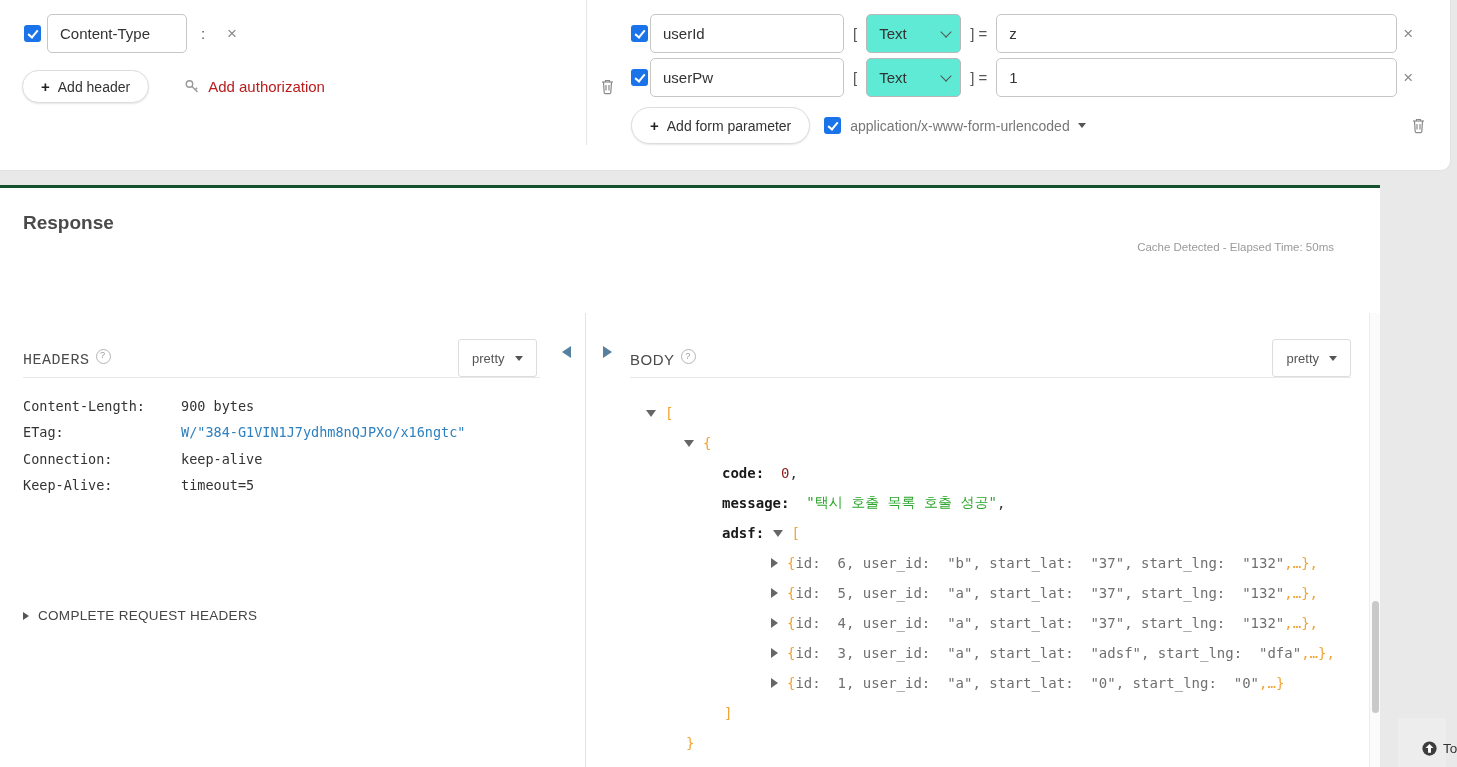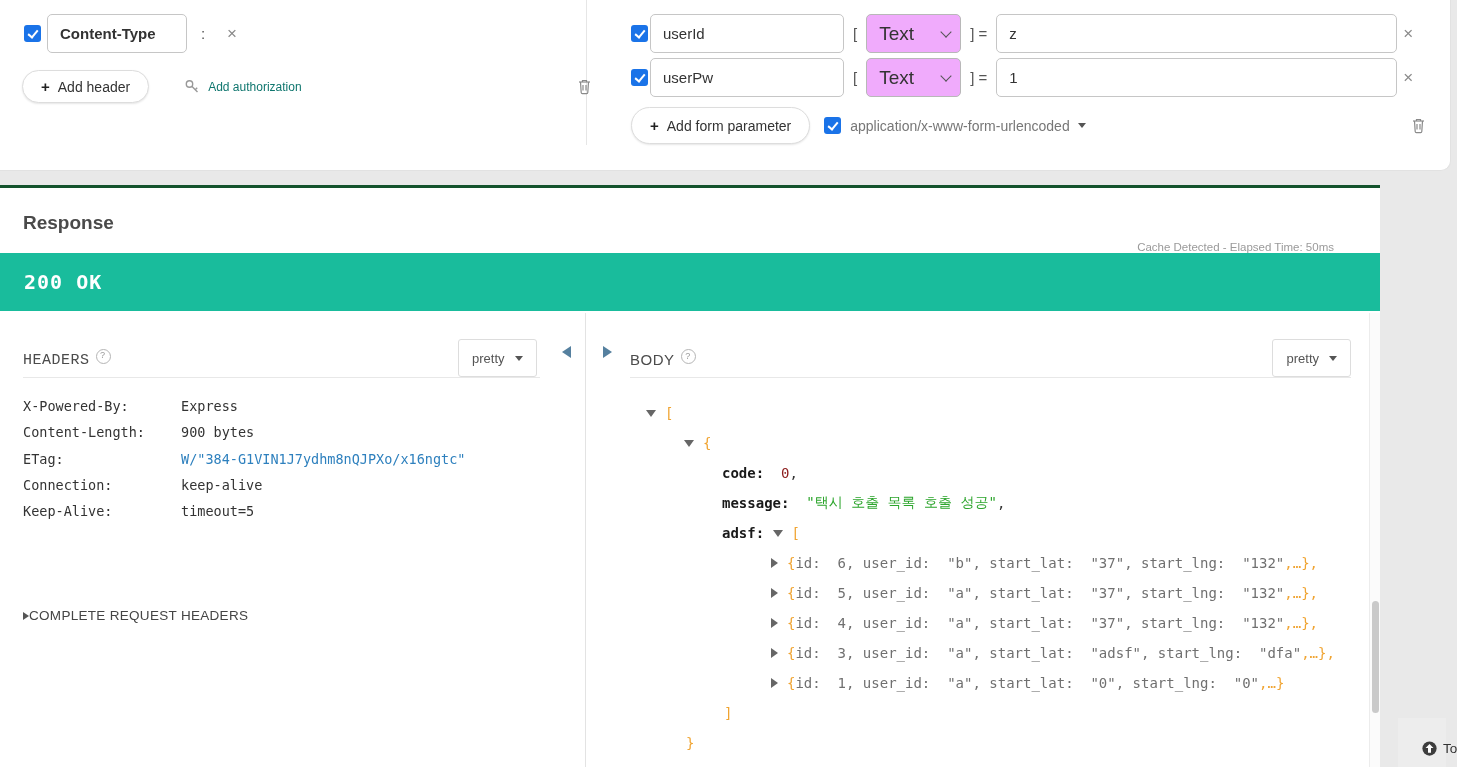--- a/index.html
+++ b/index.html
@@ -13,42 +13,42 @@
   .top-divider{position:absolute;left:586px;top:0;width:1px;height:145px;background:#e6e6e6;}
 
   .cbx{display:inline-block;width:17px;height:17px;background:var(--checkbox-blue,#1a73e8);
        border-radius:3px;position:relative;flex:0 0 17px;cursor:pointer;}
   .cbx::after{content:"";position:absolute;left:5.5px;top:2.5px;width:4px;height:8px;
        border:solid #fff;border-width:0 2px 2px 0;transform:rotate(40deg);}
 
   .tinput{height:37px;border:1px solid #c6c6c6;border-radius:5px;background:#fff;
           display:flex;align-items:center;padding:0 12px;font-size:15px;color:#333;
           overflow:hidden;white-space:nowrap;}
-  .w-hname{width:114px;font-weight:bold;}
+  .w-hname{width:114px;}
   .w-hvalue{width:248px;}
   .w-pname{width:168px;}
   .w-pvalue{width:375px;}
   .colon{width:20px;text-align:center;color:#555;font-size:15px;}
   .blbl{color:#555;font-size:15px;margin:0 7px;white-space:pre;}
   .xbtn{background:none;border:none;font-size:17px;color:#8a8a8a;cursor:pointer;padding:0 4px;
         font-family:"Liberation Sans",sans-serif;}
 
-  .tselect{width:71px;height:37px;border:1px solid #b8b8b8;border-radius:5px;background:#f0abfc;
+  .tselect{width:71px;height:37px;border:1px solid #b8b8b8;border-radius:5px;background:#5eead4;
            display:flex;align-items:center;justify-content:space-between;padding:0 10px 0 12px;
-           font-size:19px;color:#333;cursor:pointer;}
+           font-size:15px;color:#333;cursor:pointer;}
   .selchev{width:7px;height:7px;border-right:1.6px solid #555;border-bottom:1.6px solid #555;
            transform:rotate(45deg);margin-top:-3px;}
 
   .pill{display:inline-flex;align-items:center;gap:8px;height:33px;padding:0 18px;
         border:1px solid #ddd;border-radius:17px;background:#fff;font-size:14px;color:#333;
         box-shadow:0 1px 2px rgba(0,0,0,.10);cursor:pointer;font-family:"Liberation Sans",sans-serif;}
   .pill .plus{font-weight:bold;font-size:15px;color:#222;}
   .pill.tall{height:37px;border-radius:19px;}
 
-  .auth-label{font-size:12px;color:#0f766e;cursor:pointer;}
+  .auth-label{font-size:15px;color:#b91c1c;cursor:pointer;}
   .enc-label{font-size:14px;color:#777;}
   .enc-caret{width:0;height:0;border-left:4.5px solid transparent;border-right:4.5px solid transparent;
              border-top:5px solid #555;margin-left:8px;}
 
   .hdr-row{position:absolute;left:24px;top:14px;display:flex;align-items:center;gap:6px;height:39px;}
   .hdr-actions{position:absolute;left:22px;top:70px;display:flex;align-items:center;height:33px;}
   .trash-wrap{cursor:pointer;display:inline-flex;}
 
   .prow{display:flex;align-items:center;gap:2px;height:39px;margin-bottom:5px;}
   .form-pane{position:absolute;left:631px;top:14px;}
@@ -79,21 +79,21 @@
   .fmt-caret{width:0;height:0;border-left:4px solid transparent;border-right:4px solid transparent;
              border-top:5px solid #555;}
   .head-line{position:absolute;top:64px;height:1px;background:#e8e8e8;}
 
   .headers-list{position:absolute;left:23px;top:80px;}
   .hrow{height:26.3px;display:flex;align-items:center;font-family:"DejaVu Sans Mono",monospace;
         font-size:13.5px;color:#333;white-space:pre;}
   .hname{width:158px;flex:none;}
   .hval.link{color:var(--link-blue,#2e80be);}
 
-  .complete-req{position:absolute;left:23px;top:295px;display:flex;align-items:center;
+  .complete-req{position:absolute;left:23px;top:295px;display:flex;align-items:center;gap:9px;
                 font-size:13.5px;color:#454545;letter-spacing:.3px;cursor:pointer;}
   .tri-r{width:0;height:0;border-top:4.5px solid transparent;border-bottom:4.5px solid transparent;
          border-left:6.5px solid #555;}
 
   .json-tree{position:absolute;left:0;top:85px;right:12px;}
   .json-line{height:30px;display:flex;align-items:center;font-family:"DejaVu Sans Mono",monospace;
              font-size:14px;}
   .json-line span{white-space:pre;}
   .arw-d{width:0;height:0;border-left:5px solid transparent;border-right:5px solid transparent;
          border-top:7px solid #666;margin-right:9px;flex:none;cursor:pointer;}
@@ -202,38 +202,34 @@
             </svg>
         </span>
       </div>
     </div>
   </section>
 
   <section class="response-card">
     <h2 class="resp-title">Response</h2>
     <span class="resp-meta">Cache Detected - Elapsed Time: 50ms</span>
 
-    <div class="status-bar">
-      <span class="status-text">200 OK</span>
-    </div>
 
     <div class="panels">
 
       <div class="abs" style="left:0;top:0;width:585px;height:100%;">
         <span class="panel-title" style="left:23px;font-family:Liberation Mono, monospace;">
           <span>HEADERS</span><span class="sup-help">?</span>
         </span>
         <div class="fmt" style="left:458px;">
           <span>pretty</span>
           <span class="fmt-caret"></span>
         </div>
         <div class="head-line" style="left:23px;width:517px;"></div>
 
         <div class="headers-list">
-            <div class="hrow"><span class="hname">X-Powered-By:</span><span class="hval">Express</span></div>
             <div class="hrow"><span class="hname">Content-Length:</span><span class="hval">900 bytes</span></div>
             <div class="hrow"><span class="hname">ETag:</span><span class="hval link">W/"384-G1VIN1J7ydhm8nQJPXo/x16ngtc"</span></div>
             <div class="hrow"><span class="hname">Connection:</span><span class="hval">keep-alive</span></div>
             <div class="hrow"><span class="hname">Keep-Alive:</span><span class="hval">timeout=5</span></div>
           </div>
 
         <div class="complete-req">
           <span class="tri-r"></span>
           <span>COMPLETE REQUEST HEADERS</span>
         </div>

